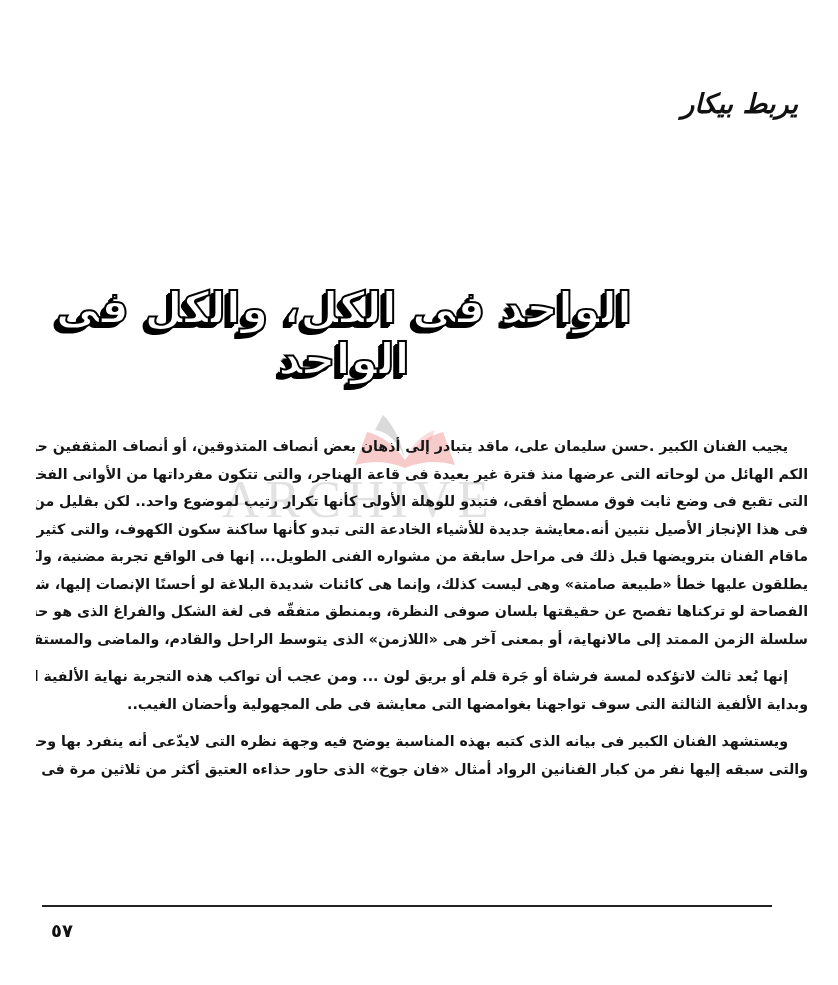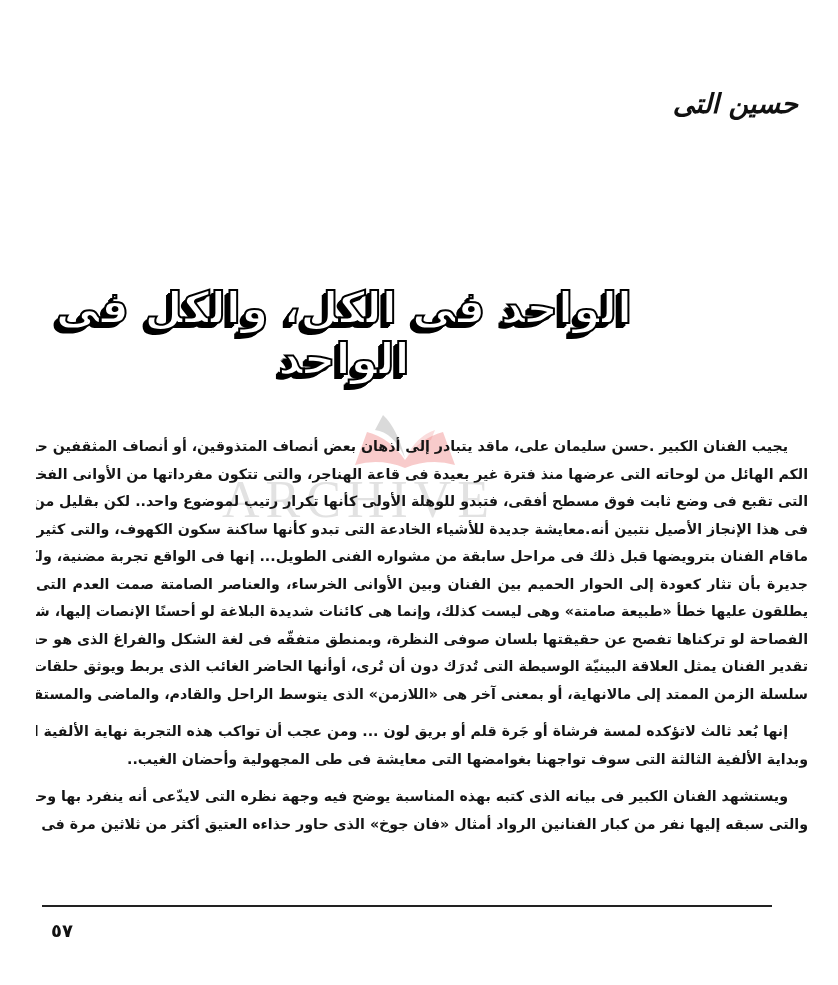--- a/index.html
+++ b/index.html
@@ -139,35 +139,33 @@
 
   <div class="watermark">
     <svg class="wm-logo" viewBox="0 0 120 60">
       <path d="M10 55 L22 22 Q45 28 60 50 Q75 28 98 22 L110 55 Q85 48 60 58 Q35 48 10 55 Z" fill="rgba(240,140,140,0.45)"></path>
       <path d="M30 20 Q48 22 60 48 Q52 18 38 5 Z" fill="rgba(150,150,150,0.35)"></path>
       <path d="M62 46 Q72 26 90 20 L86 30 Q72 34 62 46 Z" fill="rgba(240,140,140,0.3)"></path>
     </svg>
     <div class="wm-text">ARCHIVE</div>
   </div>
 
-  <div class="author">حسين التى</div>
+  <div class="author">يربط بيكار</div>
 
   <div class="title">الواحد فى الكل، والكل فى الواحد</div>
 
   <div class="body-text">
     <p>
       <span class="line first">يجيب الفنان الكبير .حسن سليمان  على، ماقد يتبادر إلى أذهان بعض أنصاف المتذوقين، أو أنصاف المثقفين حول</span>
       <span class="line">الكم الهائل من لوحاته التى عرضها منذ فترة غير بعيدة فى قاعة الهناجر، والتى تتكون مفرداتها من الأوانى الفخارية</span>
       <span class="line">التى تقبع فى وضع ثابت فوق مسطح أفقى، فتبدو للوهلة الأولى كأنها تكرار رتيب لموضوع واحد.. لكن بقليل من التأمل</span>
       <span class="line">فى هذا الإنجاز الأصيل نتبين أنه.معايشة جديدة للأشياء الخادعة التى تبدو كأنها ساكنة سكون الكهوف، والتى كثيرا</span>
       <span class="line">ماقام الفنان بترويضها قبل ذلك فى مراحل سابقة من مشواره الفنى الطويل... إنها فى الواقع تجربة مضنية، ولكنها</span>
-      <span class="line">جديرة بأن تثار كعودة إلى الحوار الحميم بين الفنان وبين الأوانى الخرساء، والعناصر الصامتة صمت العدم التى</span>
       <span class="line">يطلقون عليها خطأ «طبيعة صامتة» وهى ليست كذلك، وإنما هى كائنات شديدة البلاغة لو أحسنًا الإنصات إليها، شديدة</span>
       <span class="line">الفصاحة لو تركناها تفصح عن حقيقتها بلسان صوفى النظرة، وبمنطق متفقّه فى لغة الشكل والفراغ الذى هو حسب</span>
-      <span class="line">تقدير الفنان يمثل العلاقة البينيّة الوسيطة التى تُدرَك دون أن تُرى، أوأنها الحاضر الغائب الذى يربط ويوثق حلقات</span>
       <span class="line">سلسلة الزمن الممتد إلى مالانهاية، أو بمعنى آخر هى «اللازمن» الذى يتوسط الراحل والقادم، والماضى والمستقبل، الأمس</span>
     </p>
     <p>
       <span class="line first">إنها بُعد ثالث لاتؤكده لمسة فرشاة أو جَرة قلم أو بريق لون ... ومن عجب أن تواكب هذه التجربة نهاية الألفية الثانية</span>
       <span class="line last">وبداية الألفية الثالثة التى سوف تواجهنا بغوامضها التى معايشة فى طى المجهولية وأحضان الغيب..</span>
     </p>
     <p>
       <span class="line first">ويستشهد الفنان الكبير فى بيانه الذى كتبه بهذه المناسبة يوضح فيه وجهة نظره التى لايدّعى أنه ينفرد بها وحده،</span>
       <span class="line">والتى سبقه إليها نفر من كبار الفنانين الرواد أمثال «فان جوخ» الذى حاور حذاءه العتيق أكثر من ثلاثين مرة فى العديد</span>
     </p>

